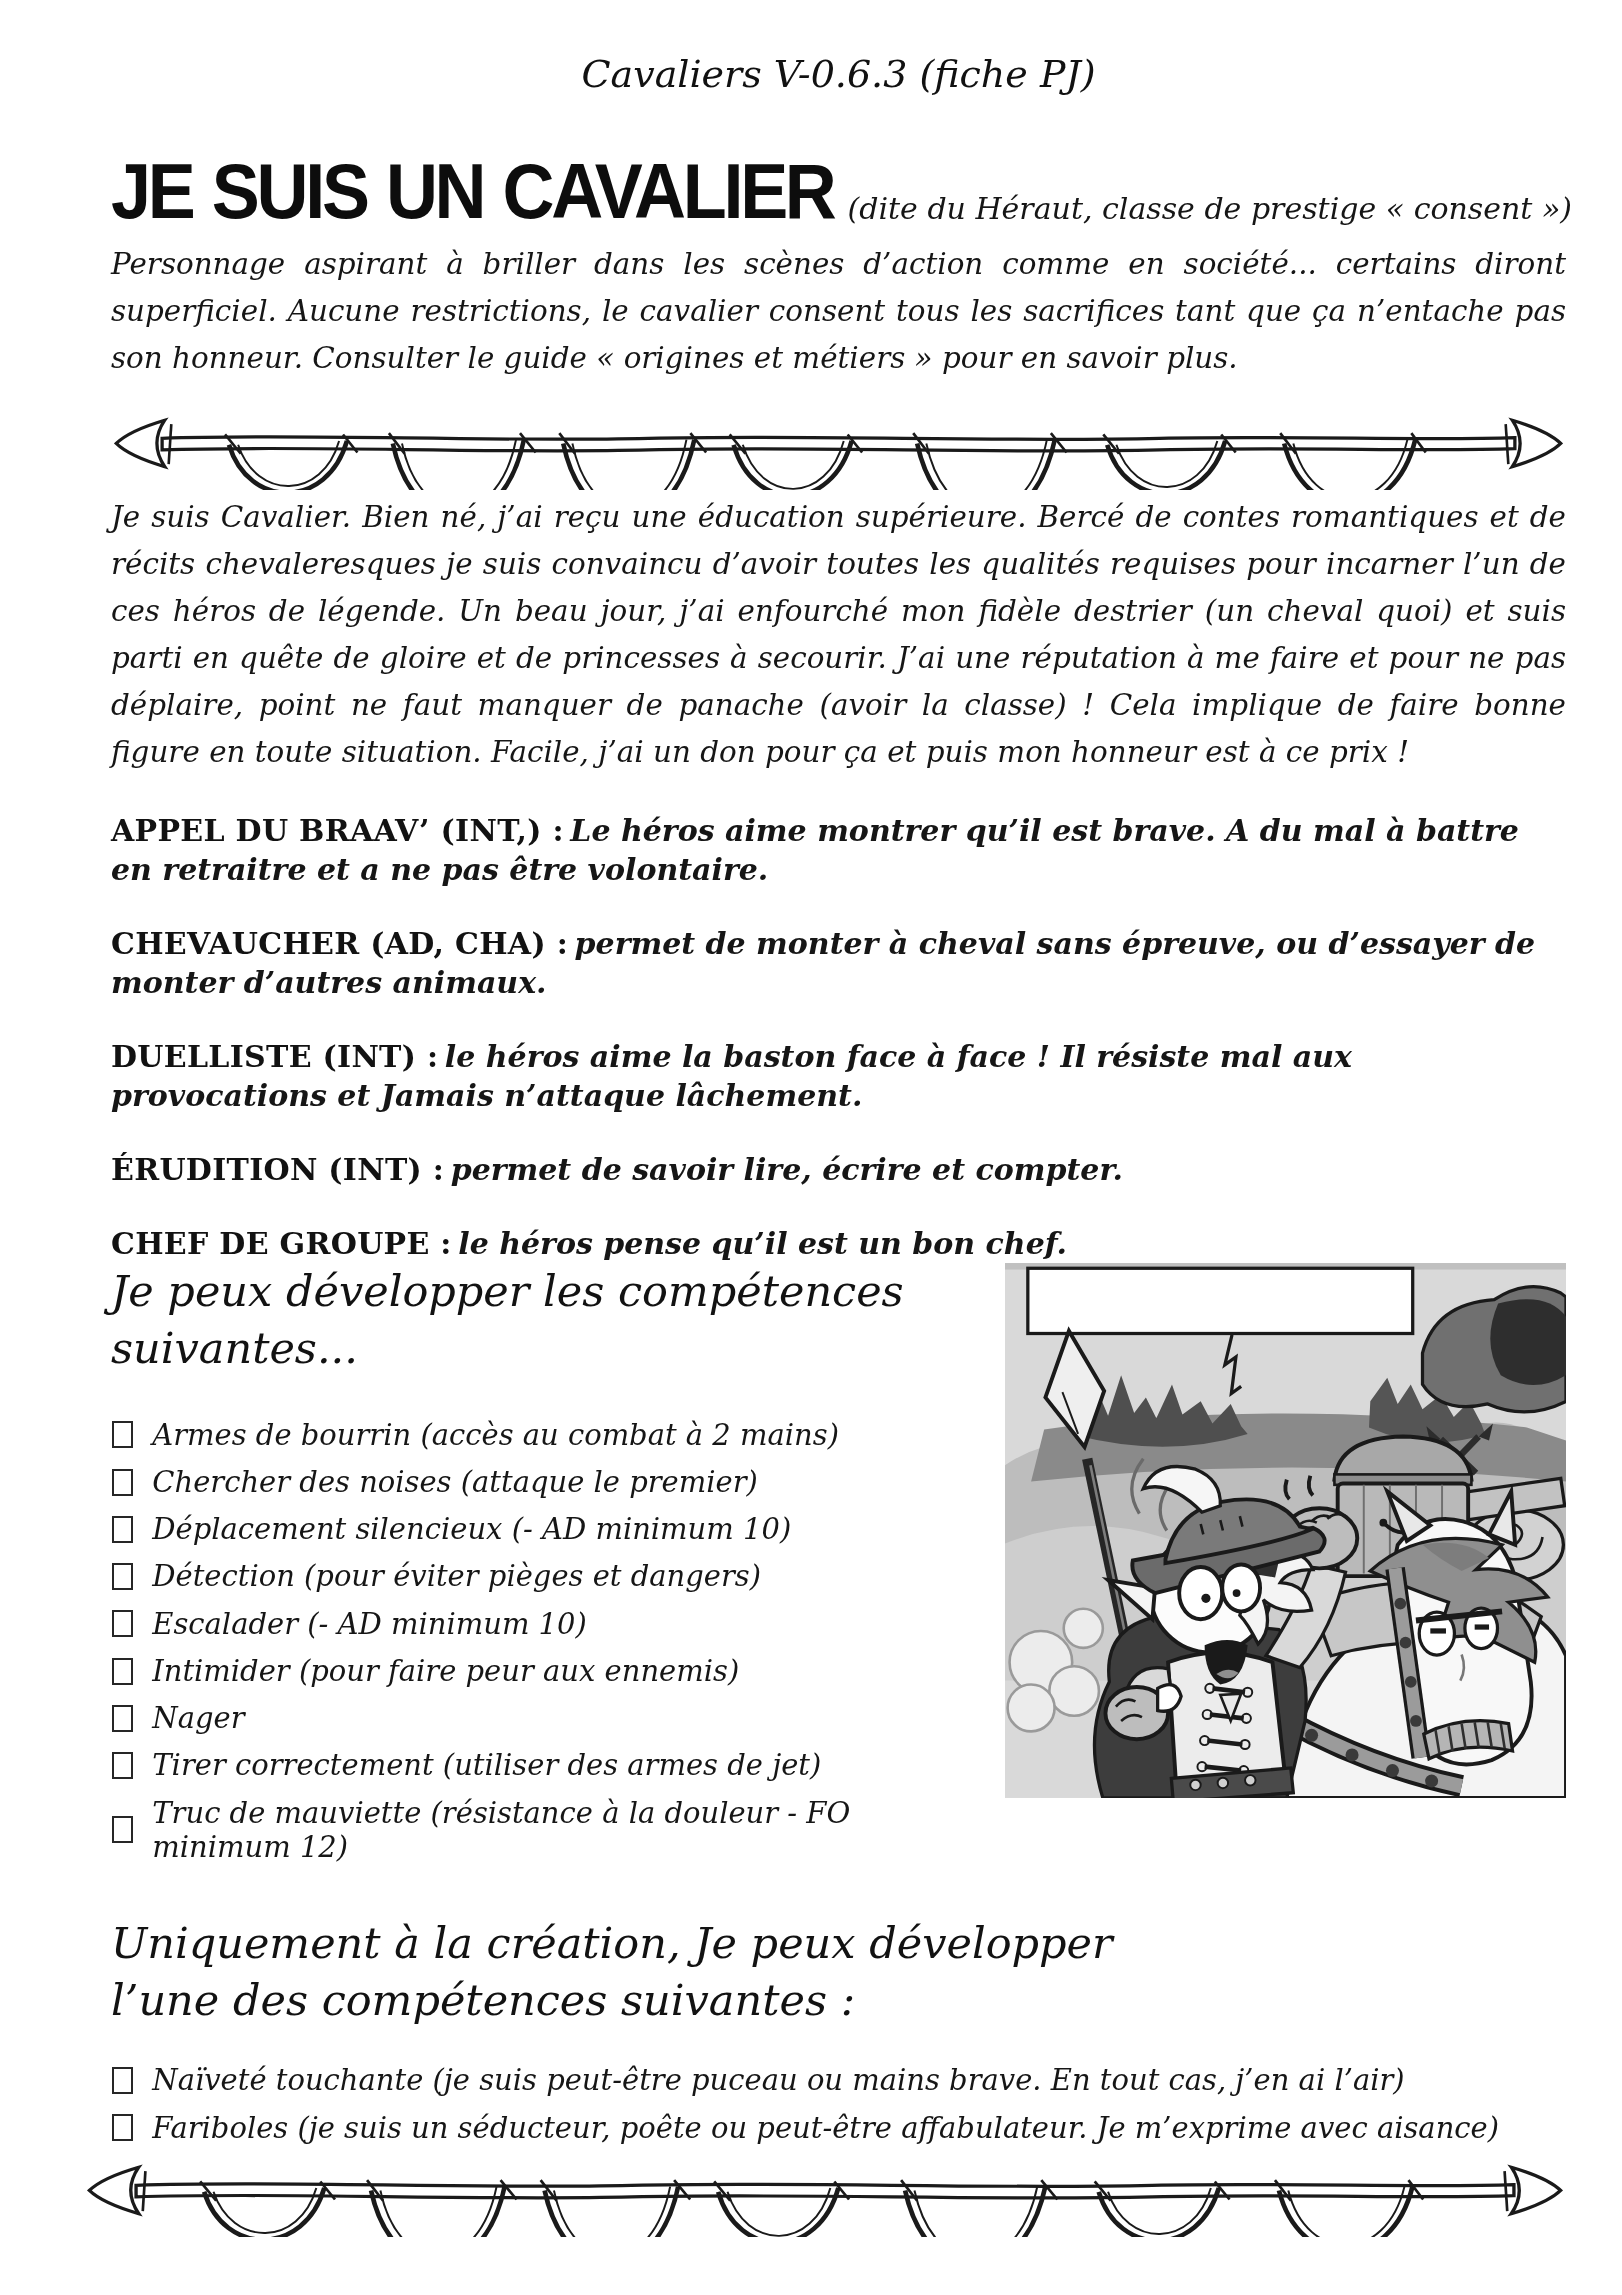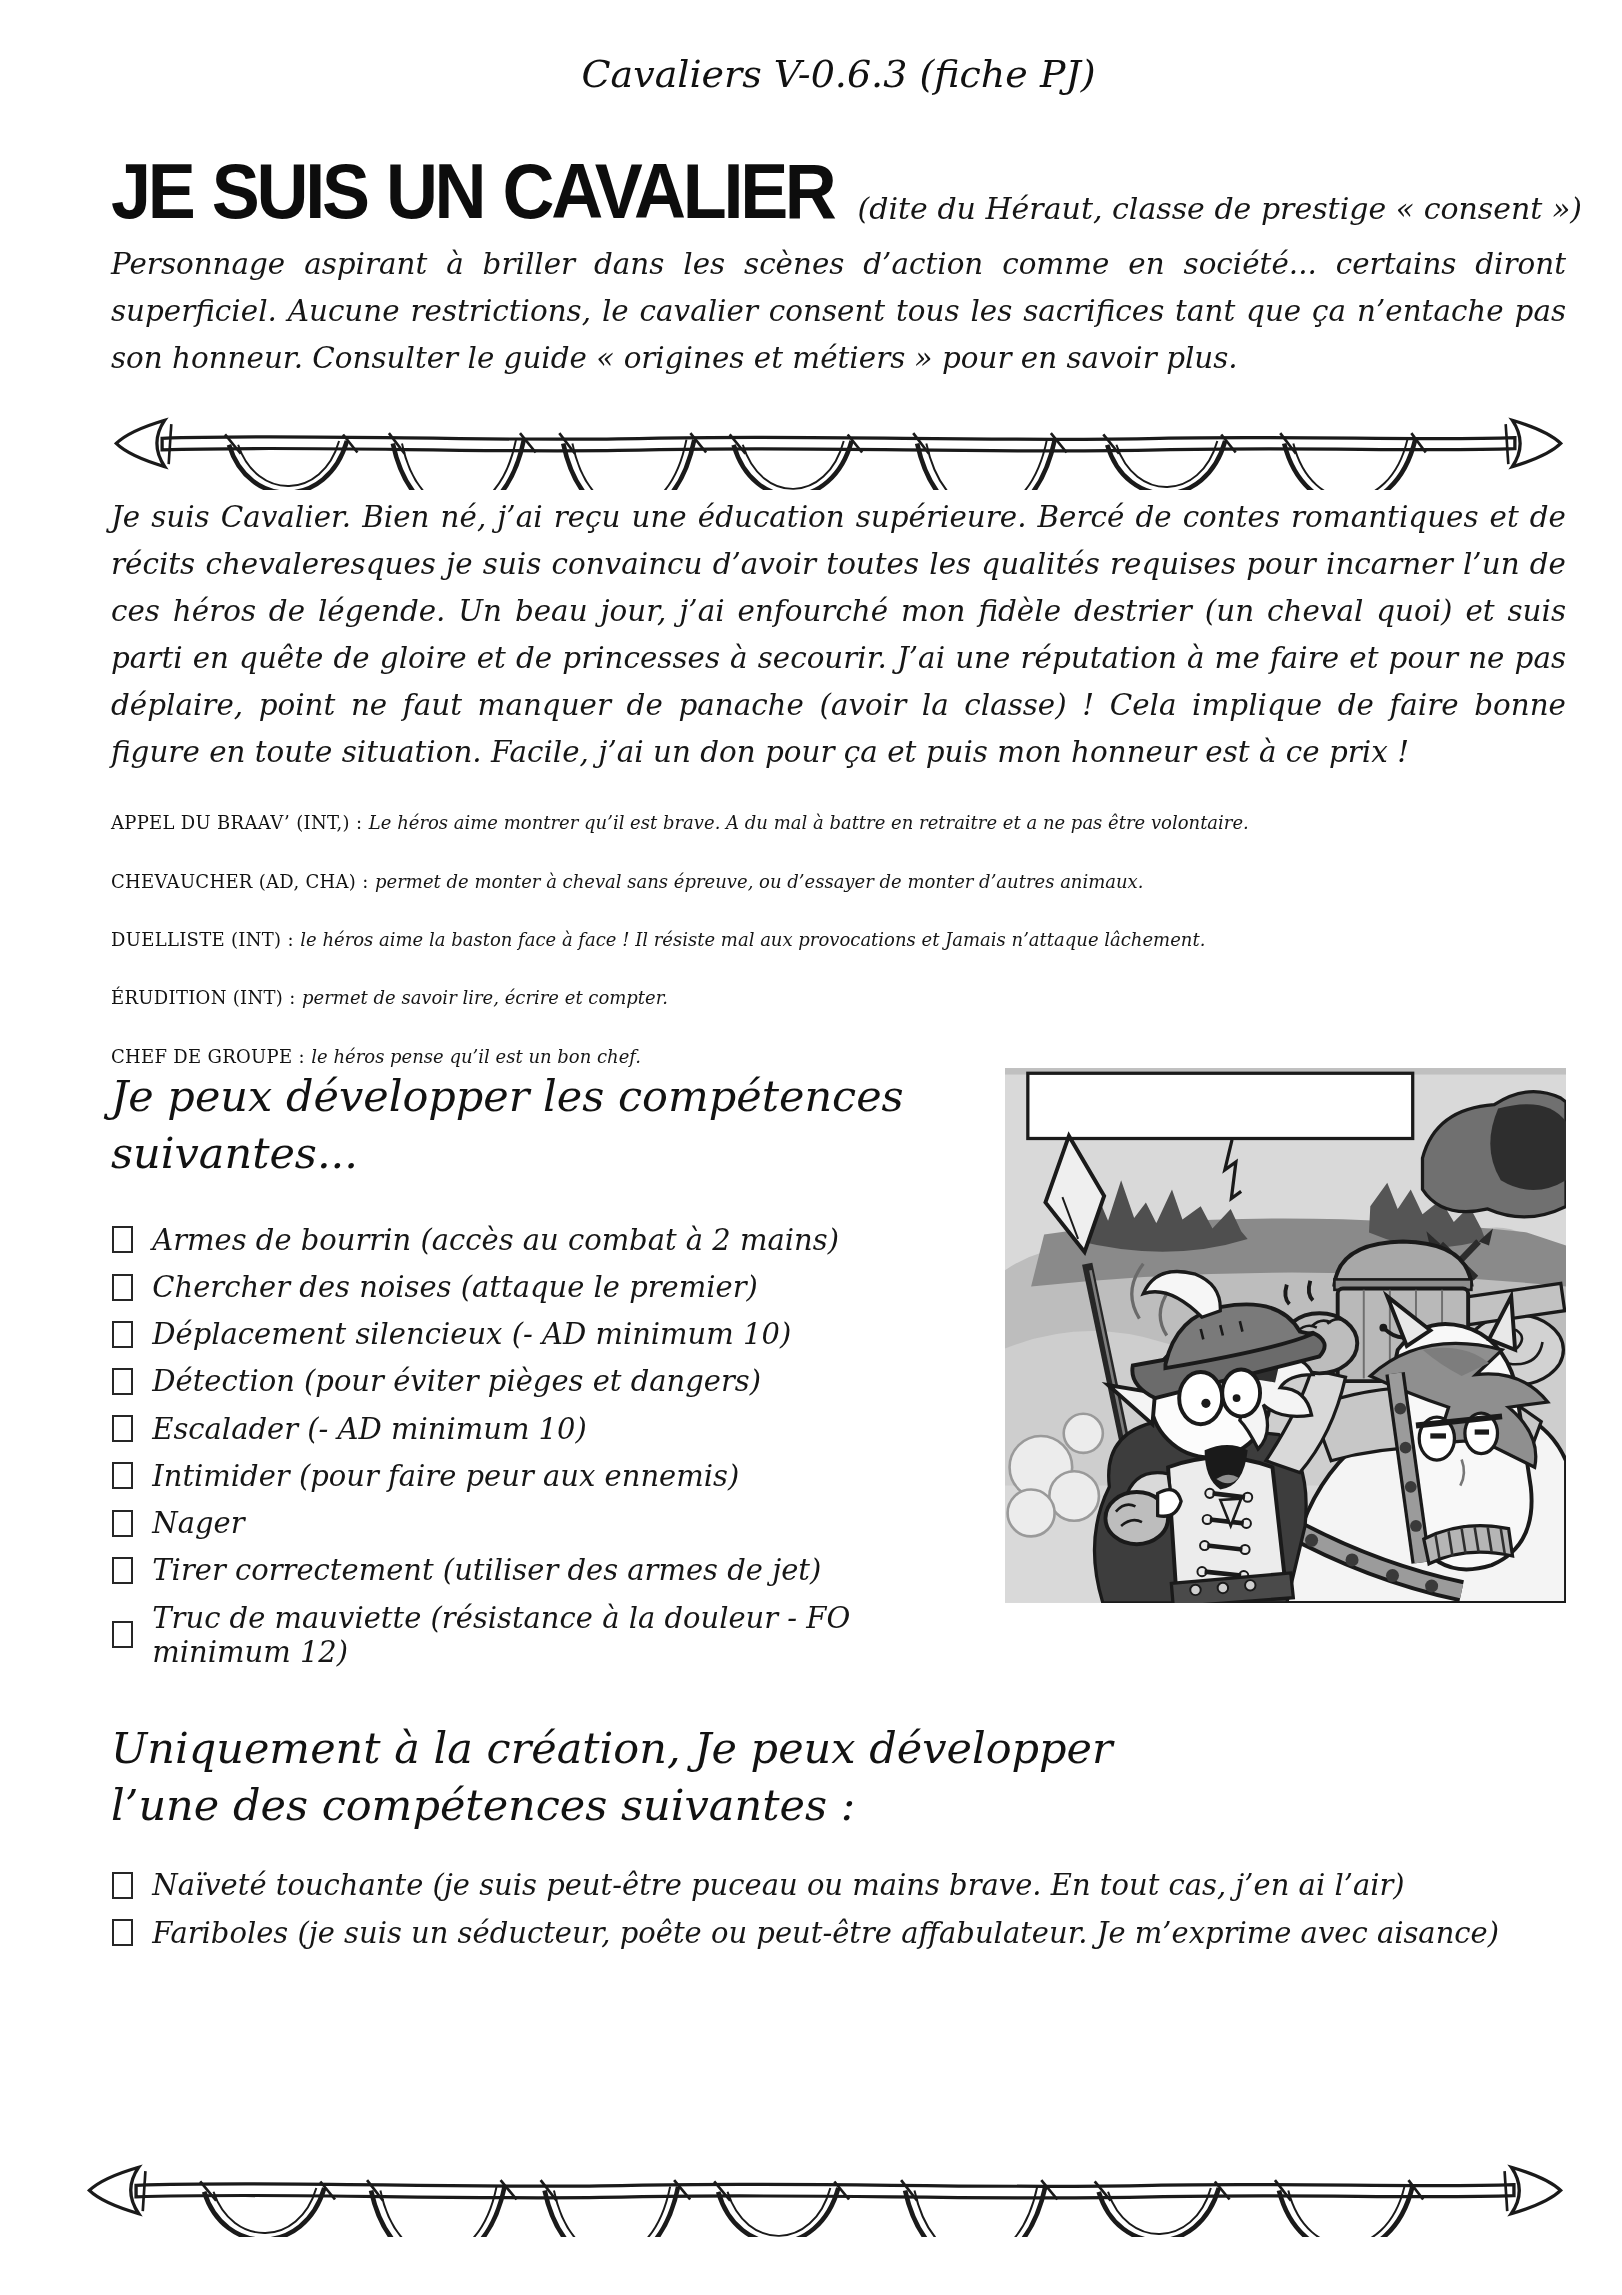--- a/index.html
+++ b/index.html
@@ -9,39 +9,39 @@
     font-family:"DejaVu Serif",serif;
     padding-left:27px;
   }
   .inner{padding:0 84px;}
 
   .doc-title{
     padding-top:52px;text-align:center;
     font:italic 38px/1.2 "DejaVu Serif",serif;color:#111;
   }
 
-  .title-row{margin-top:60px;display:flex;align-items:baseline;gap:24px;flex-wrap:nowrap;}
+  .title-row{margin-top:60px;display:flex;align-items:baseline;gap:14px;flex-wrap:nowrap;}
   .main-title{
     font-family:"Liberation Sans",sans-serif;font-weight:700;
     font-size:72px;line-height:1;letter-spacing:-3.3px;word-spacing:2.6px;
     transform:scaleY(1.08);transform-origin:left bottom;white-space:nowrap;color:#0d0d0d;
   }
   .title-note{font:italic 30px/1.1 "DejaVu Serif",serif;white-space:nowrap;}
 
   .para{font:italic 29.4px/1.6 "DejaVu Serif",serif;text-align:justify;margin-top:11.8px;}
   .lore{margin-top:3.9px;}
 
   .divider{margin-top:23.6px;}
   .divider svg{display:block;width:100%;height:84px;}
 
   .section-heading{font:italic 43px/1.32 "DejaVu Serif",serif;color:#121212;}
   .dev-heading{margin-top:73px;}
 
   .skill-list{margin-top:17px;}
-  .skill-item{margin-top:35px;font-size:18px;line-height:1.3;}
+  .skill-item{margin-top:35px;font-size:30px;line-height:1.3;font-weight:bold;}
   .skill-name{font-style:normal;letter-spacing:0.3px;margin-right:6.5px;color:#121212;}
   .skill-desc{font-style:italic;}
 
   .columns{display:flex;align-items:flex-start;}
   .col-left{flex:1 1 auto;padding-right:30px;min-width:0;}
   .col-right{flex:0 0 561px;}
   .col-right svg{display:block;width:561px;height:535px;}
 
   .check-list{list-style:none;margin:41px 0 0 1.3px;padding:0;}
   .check-item{display:flex;align-items:center;margin-bottom:13px;font:italic 29px/1.18 "DejaVu Serif",serif;}

